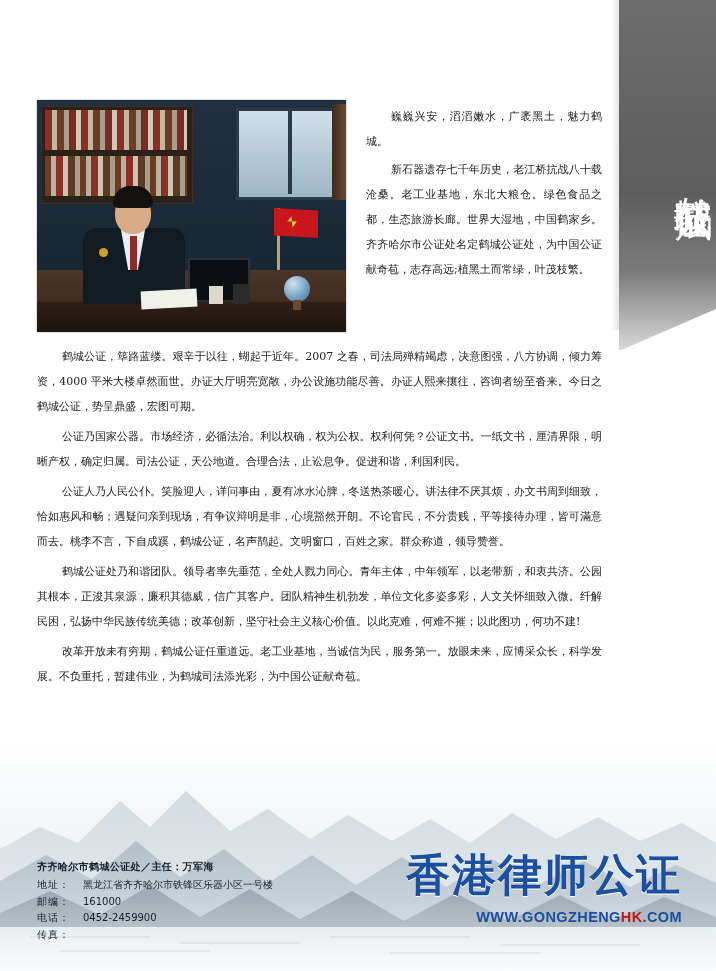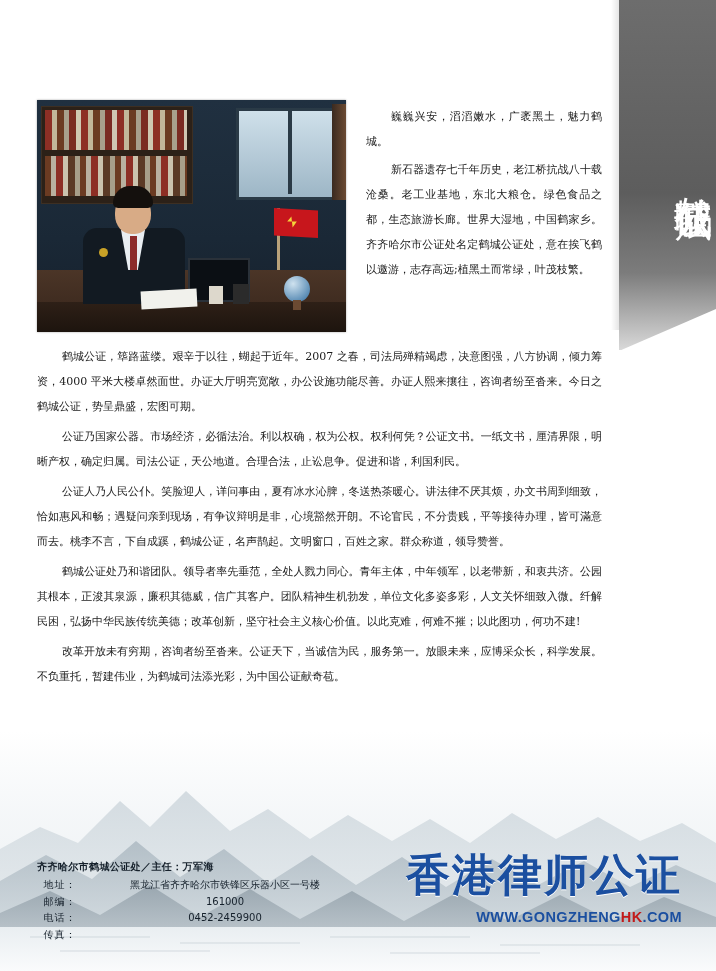--- a/index.html
+++ b/index.html
@@ -112,21 +112,21 @@
   .mountains{
     position:absolute;left:0;bottom:0;width:716px;height:240px;overflow:hidden;
   }
 
   
   .footer{
     position:absolute;left:37px;bottom:28px;width:330px;
     font-size:10px;line-height:16.5px;color:#15202b;
     font-family:"DejaVu Sans","Liberation Sans",sans-serif;
   }
-  .footer .row{display:flex;text-align:center;}
+  .footer .row{display:flex;}
   .footer .k{width:46px;flex:none;letter-spacing:1px;}
   .footer .v{flex:1;}
   .footer .top{font-weight:bold;margin-bottom:2px;letter-spacing:0.4px;}
 
   
   .brand{
     position:absolute;right:34px;bottom:46px;text-align:right;
   }
   .brand-cn{
     font-family:"DejaVu Serif","Liberation Serif",serif;
@@ -212,29 +212,29 @@
   <div class="ph-monitor"></div>
   <div class="ph-globe"></div>
   <div class="ph-globe-stand"></div>
   <div class="ph-paper"></div>
   <div class="ph-cup"></div>
   <div class="ph-pen"></div>
 </div>
 
 <div class="col-right">
   <p class="body-p">巍巍兴安，滔滔嫩水，广袤黑土，魅力鹤城。</p>
-  <p class="body-p">新石器遗存七千年历史，老江桥抗战八十载沧桑。老工业基地，东北大粮仓。绿色食品之都，生态旅游长廊。世界大湿地，中国鹤家乡。齐齐哈尔市公证处名定鹤城公证处，意在挨飞鹤以邀游，志存高远;植黑土而常绿，叶茂枝繁。</p>
+  <p class="body-p">新石器遗存七千年历史，老江桥抗战八十载沧桑。老工业基地，东北大粮仓。绿色食品之都，生态旅游长廊。世界大湿地，中国鹤家乡。齐齐哈尔市公证处名定鹤城公证处，为中国公证献奇苞，志存高远;植黑土而常绿，叶茂枝繁。</p>
 </div>
 
 <div class="col-full">
   <p class="body-p">鹤城公证，筚路蓝缕。艰辛于以往，蝴起于近年。2007 之春，司法局殚精竭虑，决意图强，八方协调，倾力筹资，4000 平米大楼卓然面世。办证大厅明亮宽敞，办公设施功能尽善。办证人熙来攘往，咨询者纷至沓来。今日之鹤城公证，势呈鼎盛，宏图可期。</p>
   <p class="body-p">公证乃国家公器。市场经济，必循法治。利以权确，权为公权。权利何凭？公证文书。一纸文书，厘清界限，明晰产权，确定归属。司法公证，天公地道。合理合法，止讼息争。促进和谐，利国利民。</p>
   <p class="body-p">公证人乃人民公仆。笑脸迎人，详问事由，夏有冰水沁脾，冬送热茶暖心。讲法律不厌其烦，办文书周到细致，恰如惠风和畅；遇疑问亲到现场，有争议辩明是非，心境豁然开朗。不论官民，不分贵贱，平等接待办理，皆可滿意而去。桃李不言，下自成蹊，鹤城公证，名声鹊起。文明窗口，百姓之家。群众称道，领导赞誉。</p>
   <p class="body-p">鹤城公证处乃和谐团队。领导者率先垂范，全处人戮力同心。青年主体，中年领军，以老带新，和衷共济。公园其根本，正浚其泉源，廉积其德威，信广其客户。团队精神生机勃发，单位文化多姿多彩，人文关怀细致入微。纤解民困，弘扬中华民族传统美德；改革创新，坚守社会主义核心价值。以此克难，何难不摧；以此图功，何功不建!</p>
-  <p class="body-p">改革开放未有穷期，咨询者纷至沓来。公证天下，当诚信为民，服务第一。放眼未来，应博采众长，科学发展。不负重托，暂建伟业，为鹤城司法添光彩，为中国公证献奇苞。</p>
+  <p class="body-p">改革开放未有穷期，鹤城公证任重道远。老工业基地，当诚信为民，服务第一。放眼未来，应博采众长，科学发展。不负重托，暂建伟业，为鹤城司法添光彩，为中国公证献奇苞。</p>
 </div>
 
 <div class="footer">
   <div class="top">齐齐哈尔市鹤城公证处／主任：万军海</div>
   <div class="row">
     <span class="k">地址：</span>
     <span class="v">黑龙江省齐齐哈尔市铁锋区乐器小区一号楼</span>
   </div>
   <div class="row">
     <span class="k">邮编：</span>

